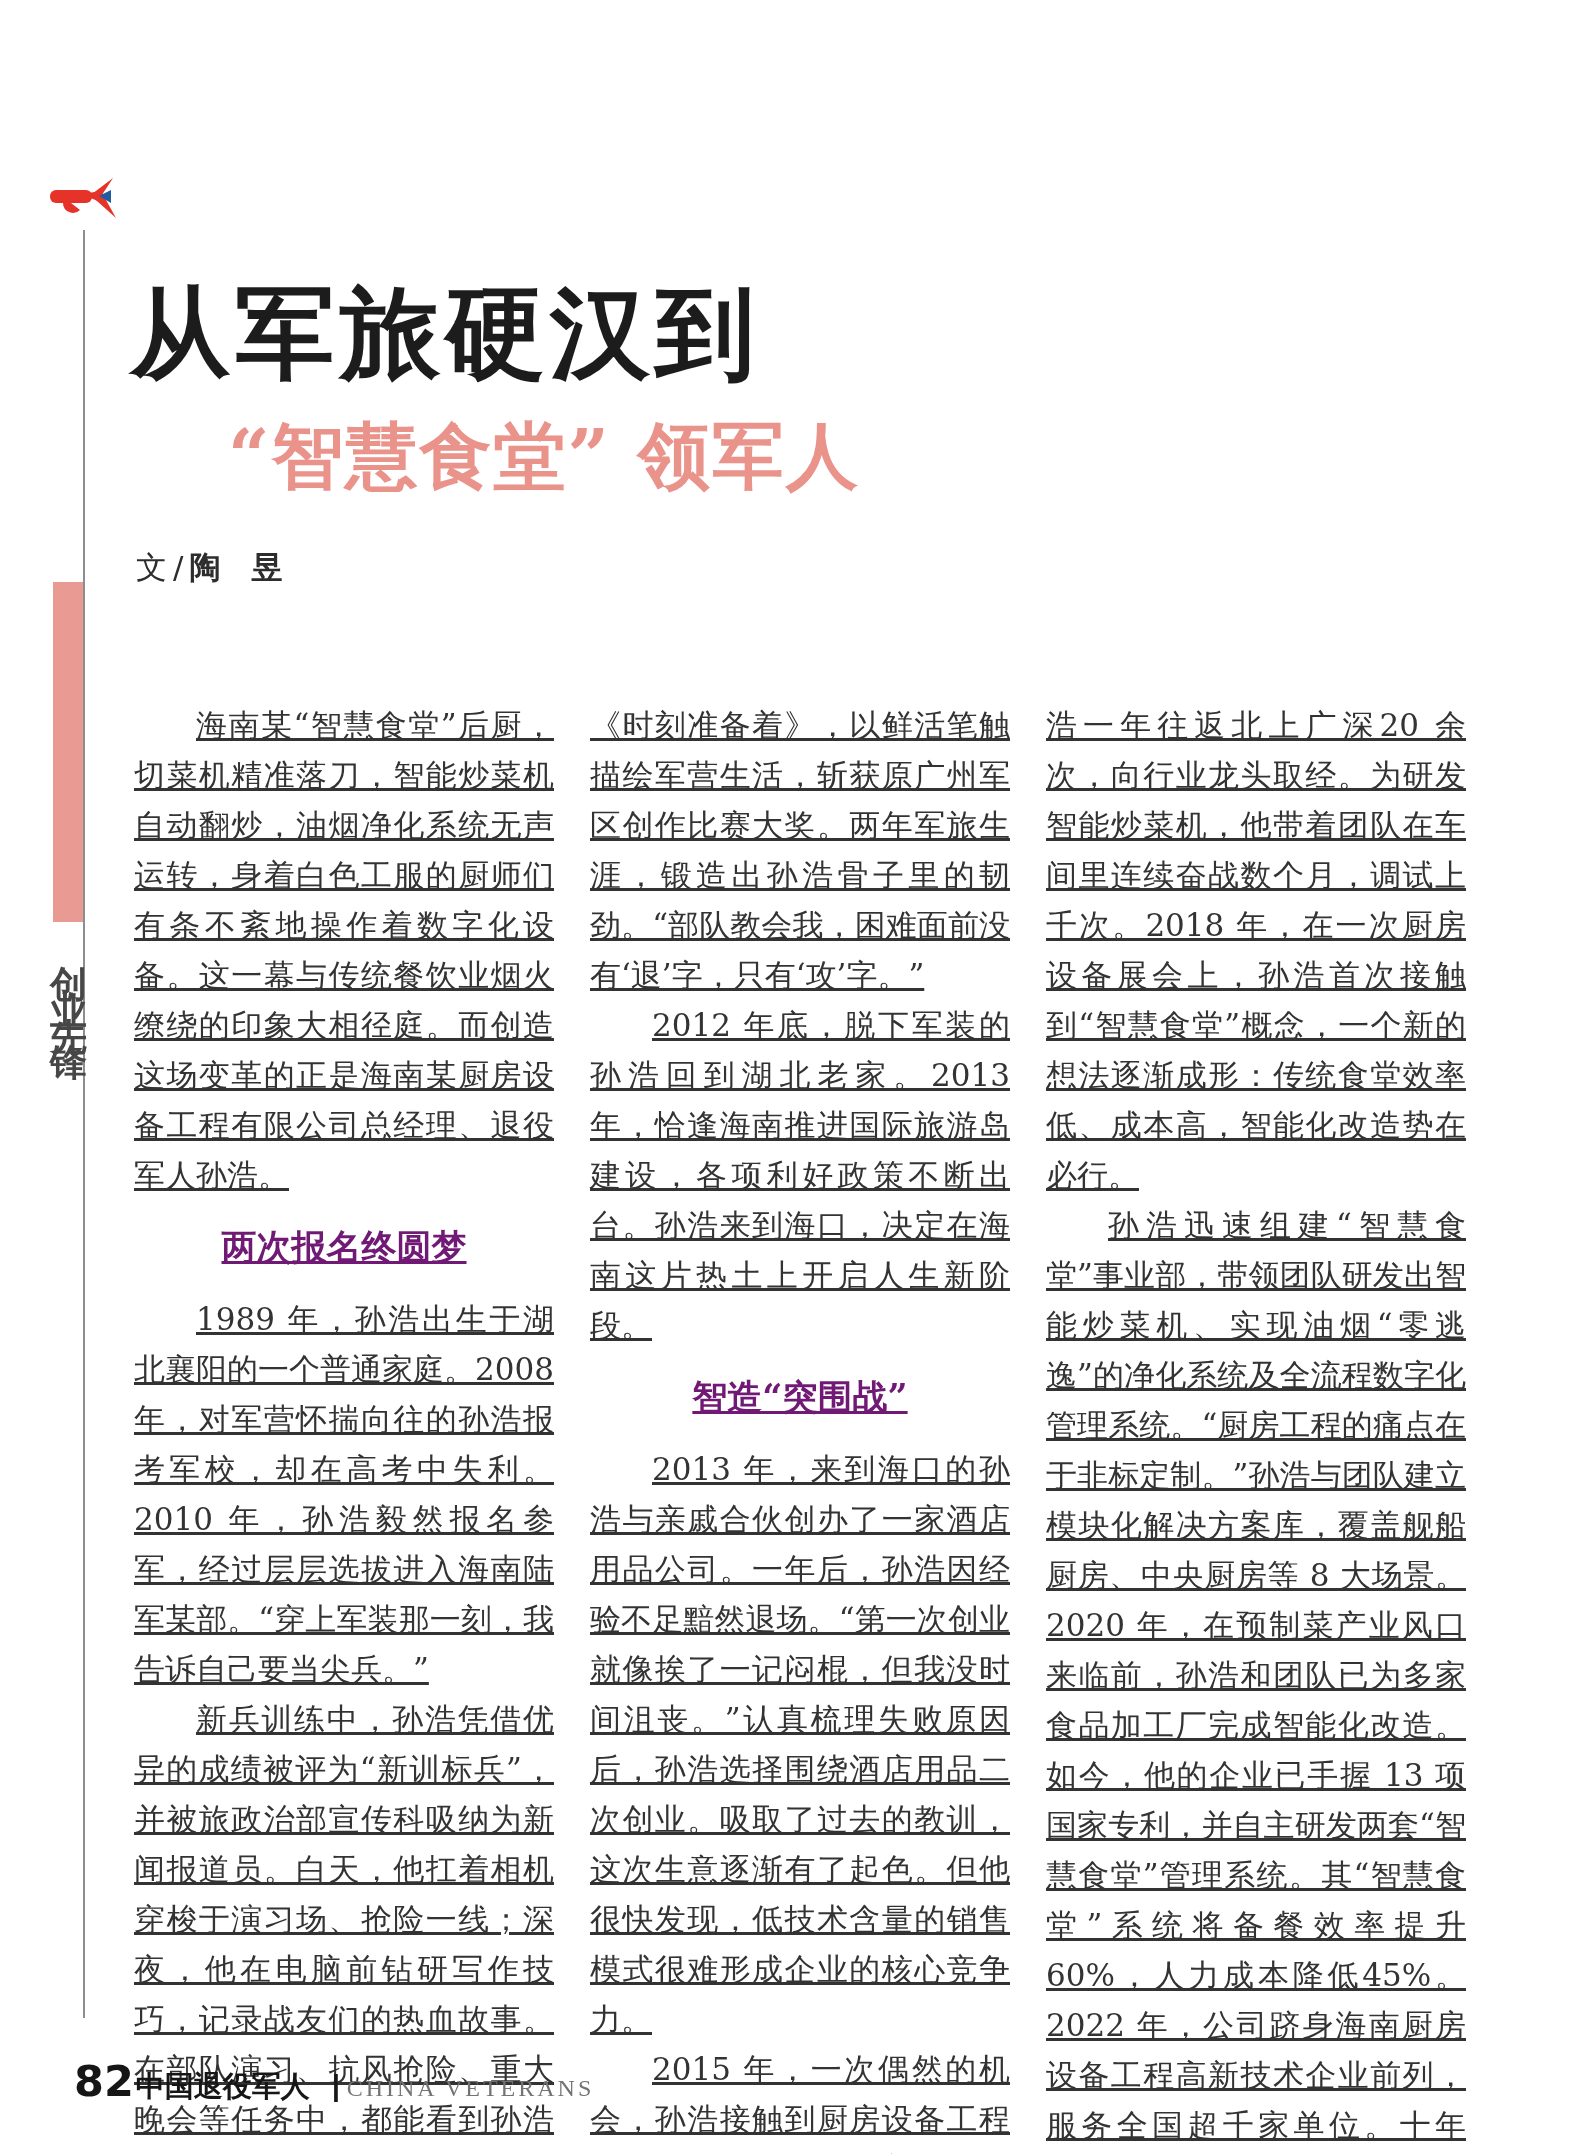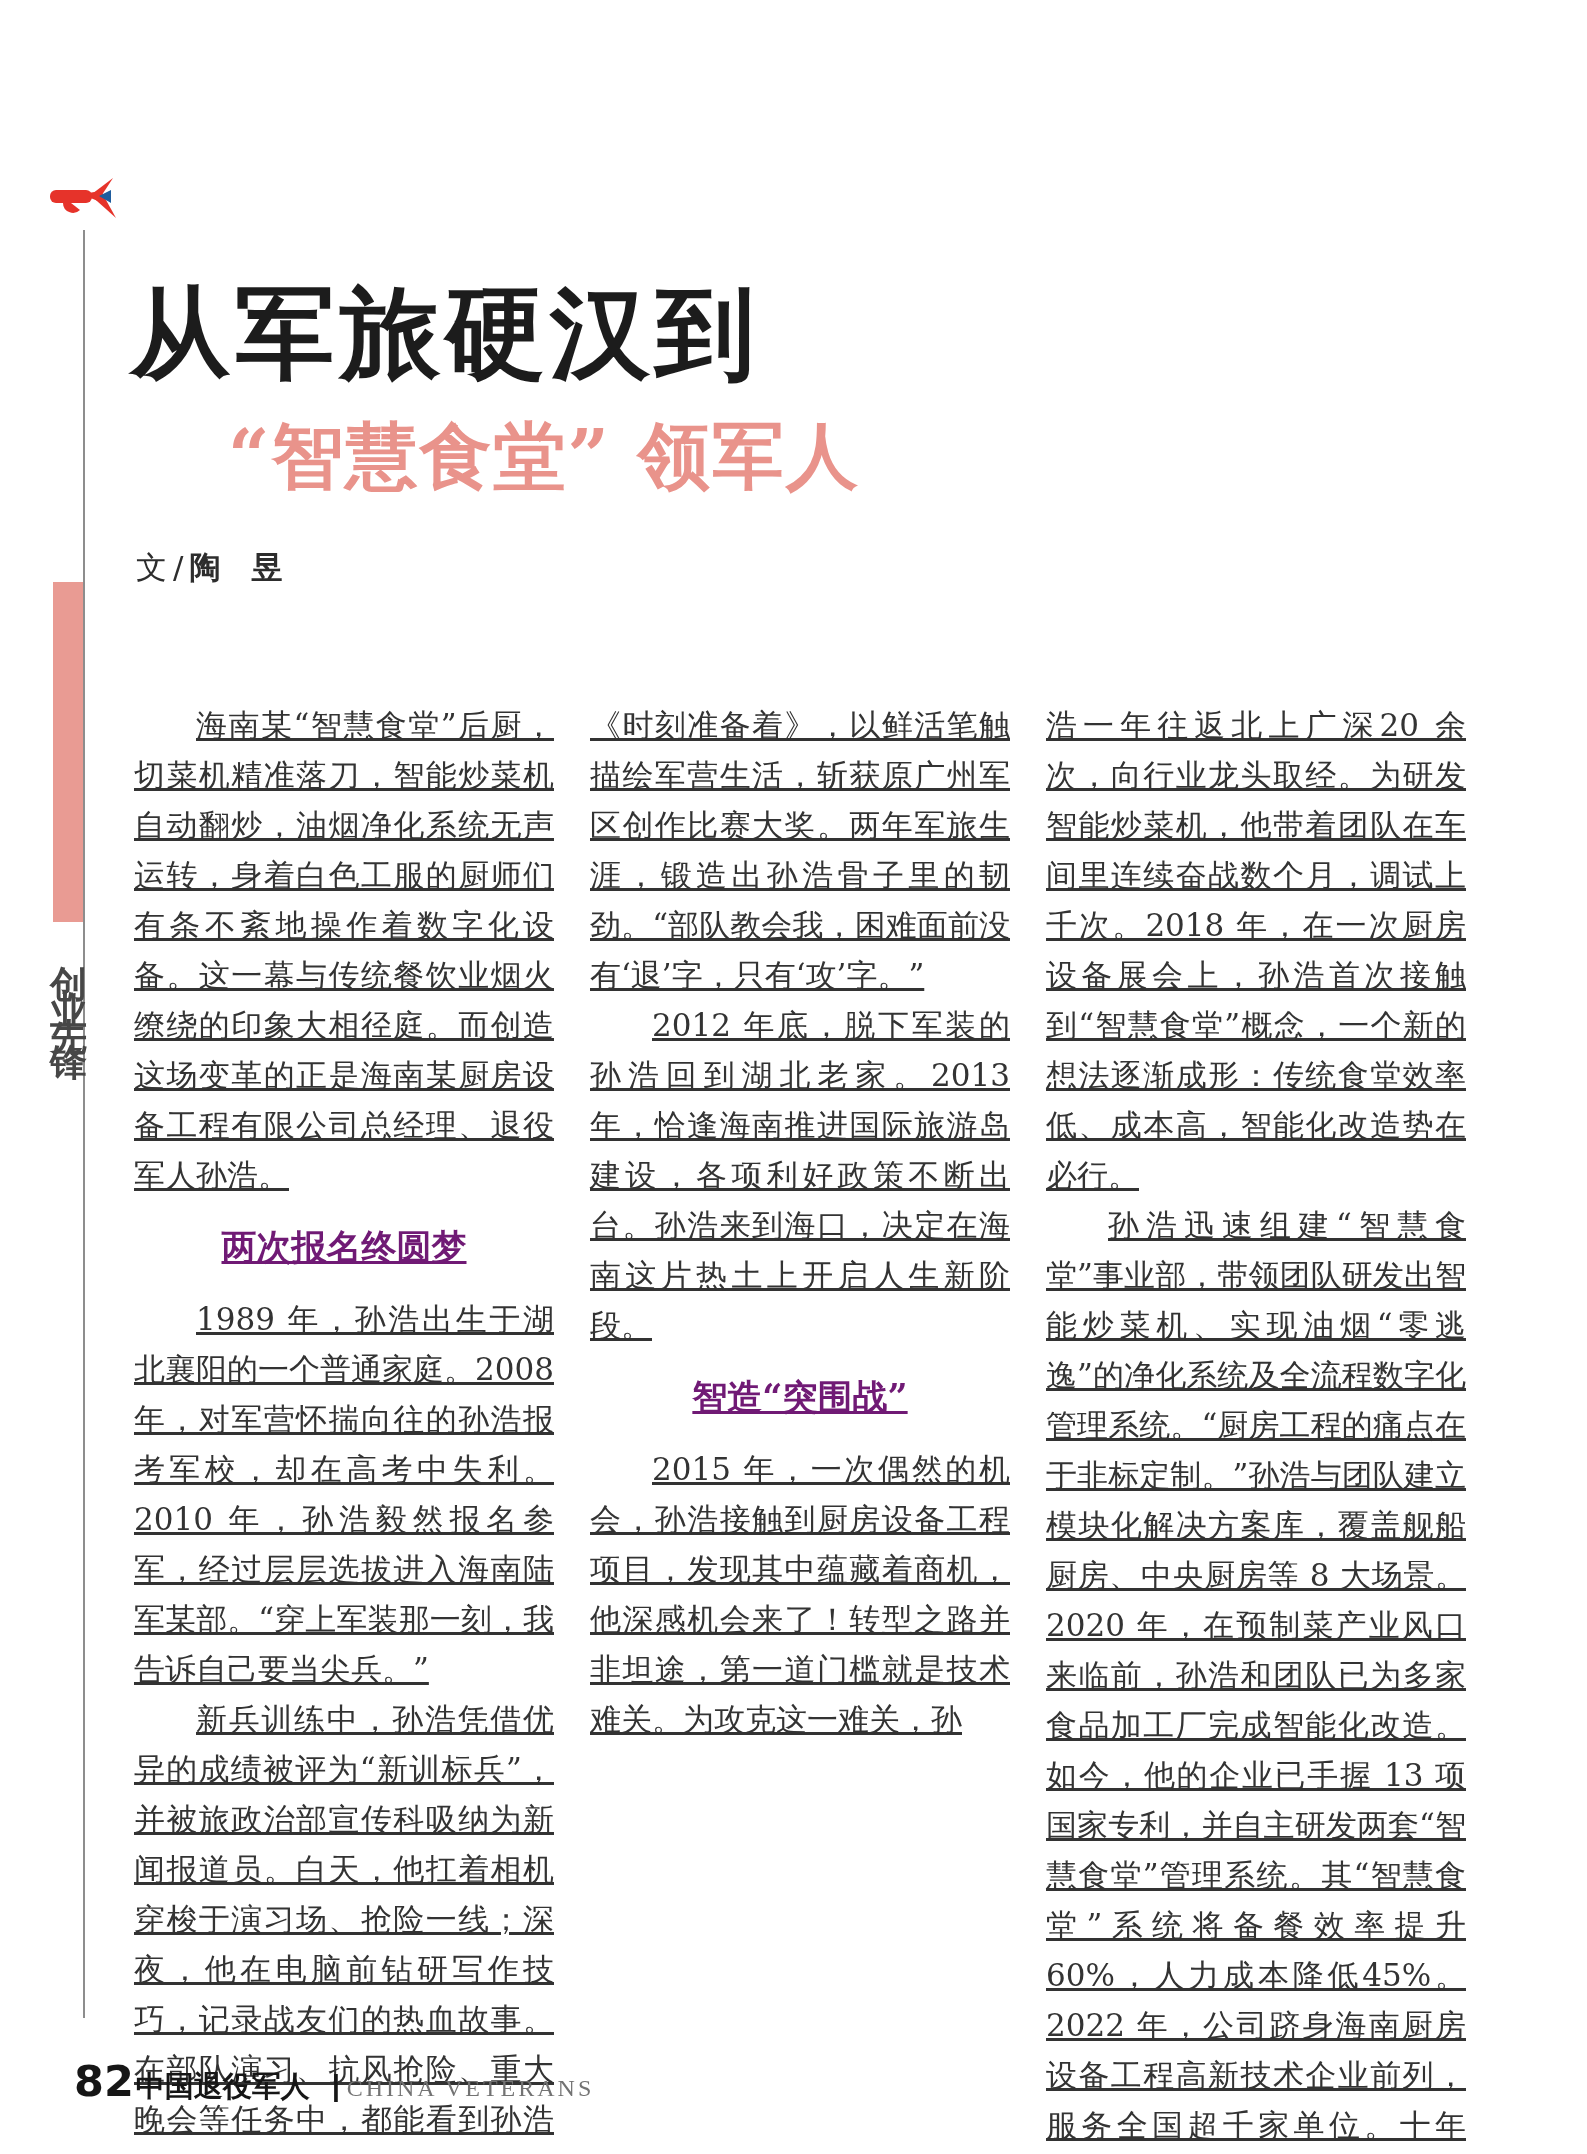--- a/index.html
+++ b/index.html
@@ -116,20 +116,21 @@
   <p class="para indent">海南某“智慧食堂”后厨，切菜机精准落刀，智能炒菜机自动翻炒，油烟净化系统无声运转，身着白色工服的厨师们有条不紊地操作着数字化设备。这一幕与传统餐饮业烟火缭绕的印象大相径庭。而创造这场变革的正是海南某厨房设备工程有限公司总经理、退役军人孙浩。</p>
   <h3 class="col-heading">两次报名终圆梦</h3>
   <p class="para indent">1989 年，孙浩出生于湖北襄阳的一个普通家庭。2008 年，对军营怀揣向往的孙浩报考军校，却在高考中失利。2010 年，孙浩毅然报名参军，经过层层选拔进入海南陆军某部。“穿上军装那一刻，我告诉自己要当尖兵。”</p>
   <p class="para indent">新兵训练中，孙浩凭借优异的成绩被评为“新训标兵”，并被旅政治部宣传科吸纳为新闻报道员。白天，他扛着相机穿梭于演习场、抢险一线；深夜，他在电脑前钻研写作技巧，记录战友们的热血故事。在部队演习、抗风抢险、重大晚会等任务中，都能看到孙浩的身影。2012 年，他与战友创作的动漫作品</p>
 </div>
 
 <div class="col col-2">
   <p class="para">《时刻准备着》，以鲜活笔触描绘军营生活，斩获原广州军区创作比赛大奖。两年军旅生涯，锻造出孙浩骨子里的韧劲。“部队教会我，困难面前没有‘退’字，只有‘攻’字。”</p>
   <p class="para indent">2012 年底，脱下军装的孙浩回到湖北老家。2013 年，恰逢海南推进国际旅游岛建设，各项利好政策不断出台。孙浩来到海口，决定在海南这片热土上开启人生新阶段。</p>
   <h3 class="col-heading">智造“突围战”</h3>
+  <p class="para indent">2013 年，来到海口的孙浩与亲戚合伙创办了一家酒店用品公司。一年后，孙浩因经验不足黯然退场。“第一次创业就像挨了一记闷棍，但我没时间沮丧。”认真梳理失败原因后，孙浩选择围绕酒店用品二次创业。吸取了过去的教训，这次生意逐渐有了起色。但他很快发现，低技术含量的销售模式很难形成企业的核心竞争力。</p>
   <p class="para indent">2015 年，一次偶然的机会，孙浩接触到厨房设备工程项目，发现其中蕴藏着商机，他深感机会来了！转型之路并非坦途，第一道门槛就是技术难关。为攻克这一难关，孙</p>
 </div>
 
 <div class="col col-3">
   <p class="para">浩一年往返北上广深20 余次，向行业龙头取经。为研发智能炒菜机，他带着团队在车间里连续奋战数个月，调试上千次。2018 年，在一次厨房设备展会上，孙浩首次接触到“智慧食堂”概念，一个新的想法逐渐成形：传统食堂效率低、成本高，智能化改造势在必行。</p>
   <p class="para indent">孙浩迅速组建“智慧食堂”事业部，带领团队研发出智能炒菜机、实现油烟“零逃逸”的净化系统及全流程数字化管理系统。“厨房工程的痛点在于非标定制。”孙浩与团队建立模块化解决方案库，覆盖舰船厨房、中央厨房等 8 大场景。2020 年，在预制菜产业风口来临前，孙浩和团队已为多家食品加工厂完成智能化改造。如今，他的企业已手握 13 项国家专利，并自主研发两套“智慧食堂”管理系统。其“智慧食堂”系统将备餐效率提升60%，人力成本降低45%。2022 年，公司跻身海南厨房设备工程高新技术企业前列，服务全国超千家单位。十年间，这家最初扎根海南的企业，业务版图已延伸至两湖、两广地区，成为政府采购平台、军采系统的深</p>
 </div>
 
 <div class="footer">
   <span class="footer-num">82</span>

